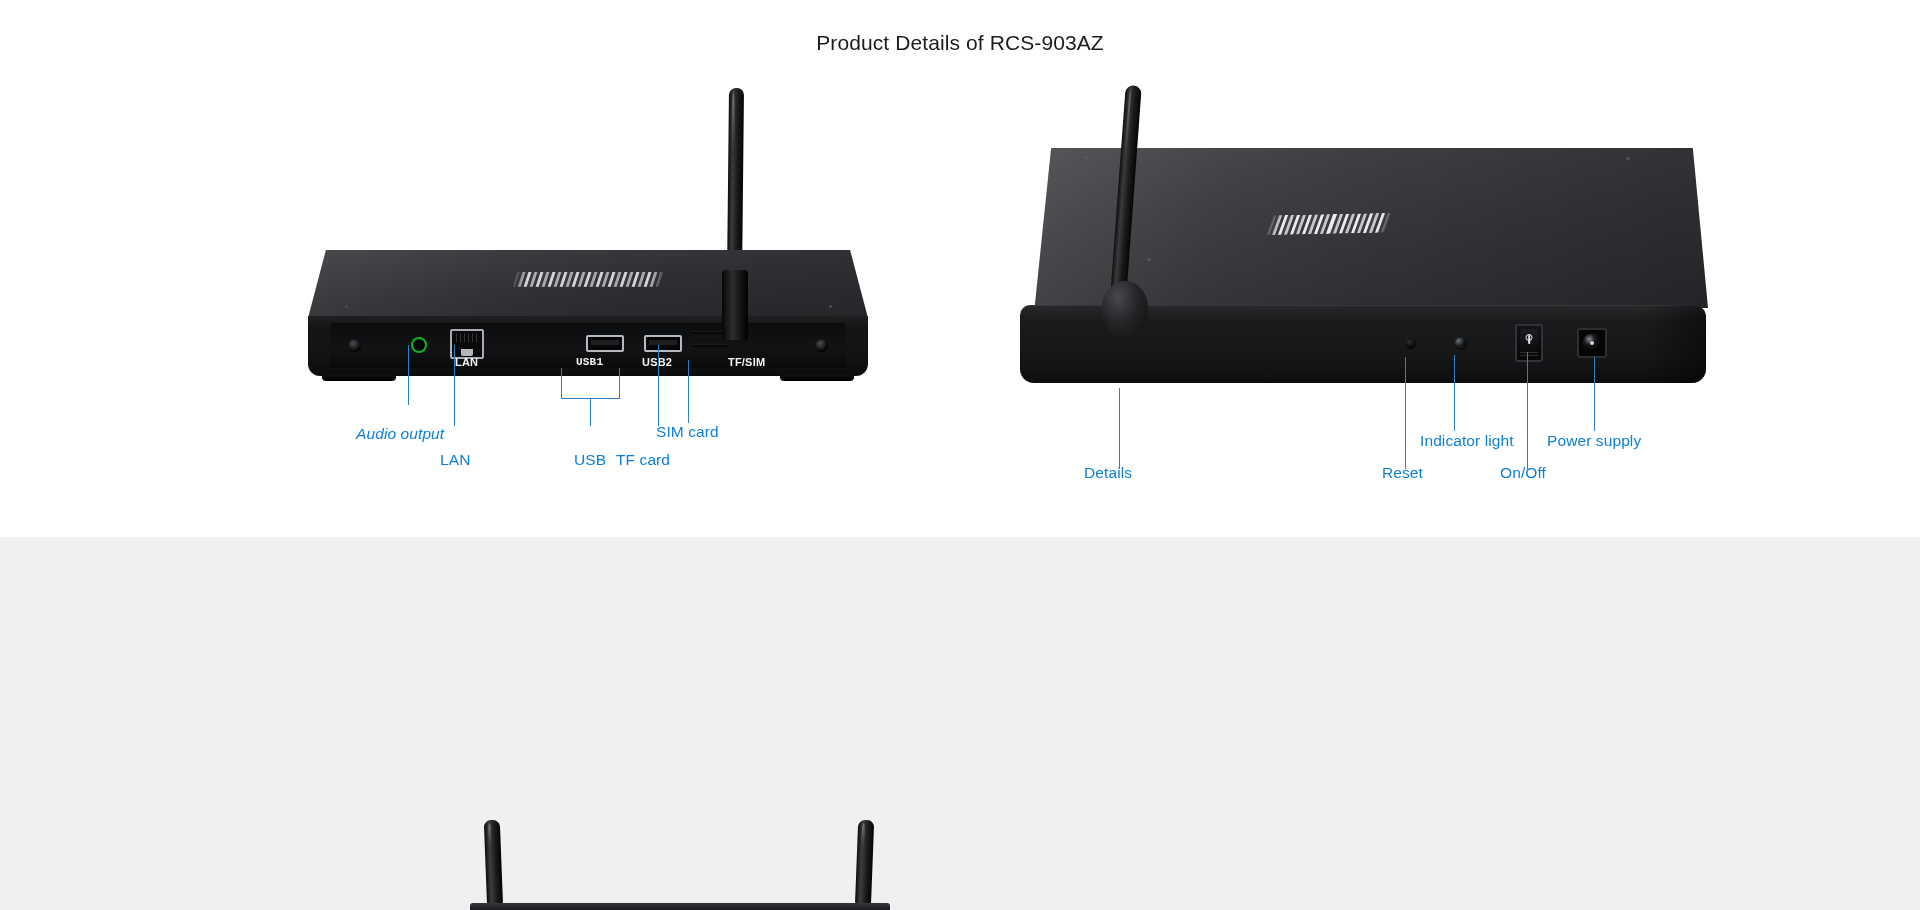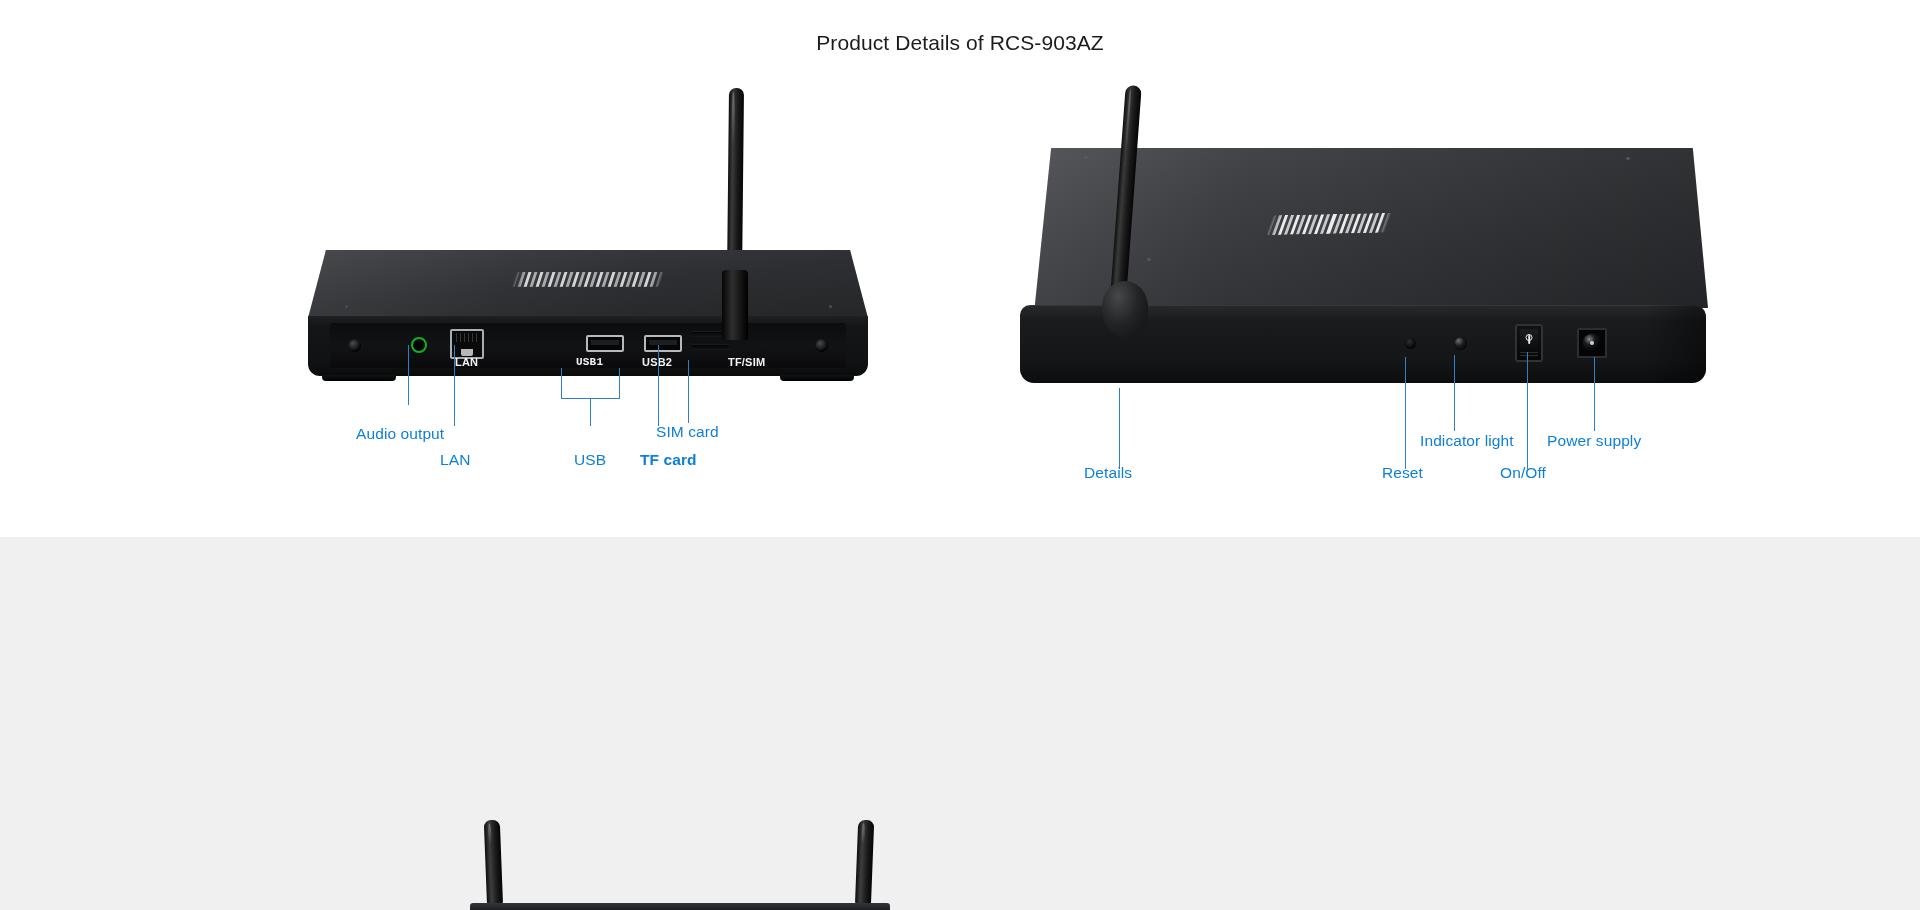--- a/index.html
+++ b/index.html
@@ -345,33 +345,33 @@
           <div class="tf-slot" style="left:361px; top:9px;"></div>
           <div class="tf-slot" style="left:361px; top:22px;"></div>
           <div class="port-caption" style="left:371px; top:34px;margin-left:27px;">TF/SIM</div>
 
           <div class="jack-plain" style="right:18px; top:17px;"></div>
         </div>
       </div>
     </div>
 
     <div class="leader" style="left:408px; top:345px; height:60px;"></div>
-    <div class="callout" style="left:356px; top:425px;">Audio output</div>
+    <div class="callout" style="left:356px; top:425px;font-style:italic;">Audio output</div>
 
     <div class="leader" style="left:454px; top:345px; height:81px;"></div>
     <div class="callout" style="left:440px; top:451px;">LAN</div>
 
     <div class="leader" style="left:561px; top:368px; height:30px;"></div>
     <div class="leader" style="left:619px; top:368px; height:30px;"></div>
     <div class="leader-h" style="left:561px; top:398px; width:59px;"></div>
     <div class="leader" style="left:590px; top:398px; height:28px;"></div>
     <div class="callout" style="left:574px; top:451px;">USB</div>
 
     <div class="leader" style="left:658px; top:345px; height:81px;"></div>
-    <div class="callout" style="left:640px; top:451px;font-weight:bold;">TF card</div>
+    <div class="callout" style="left:616px; top:451px;">TF card</div>
 
     <div class="leader" style="left:688px; top:360px; height:63px;"></div>
     <div class="callout" style="left:656px; top:423px;">SIM card</div>
 
     <div class="device" id="device-perspective">
 
       <div class="antenna rp-antenna"></div>
       <div class="rp-antenna-hinge"></div>
 
       <div class="rp-top">

